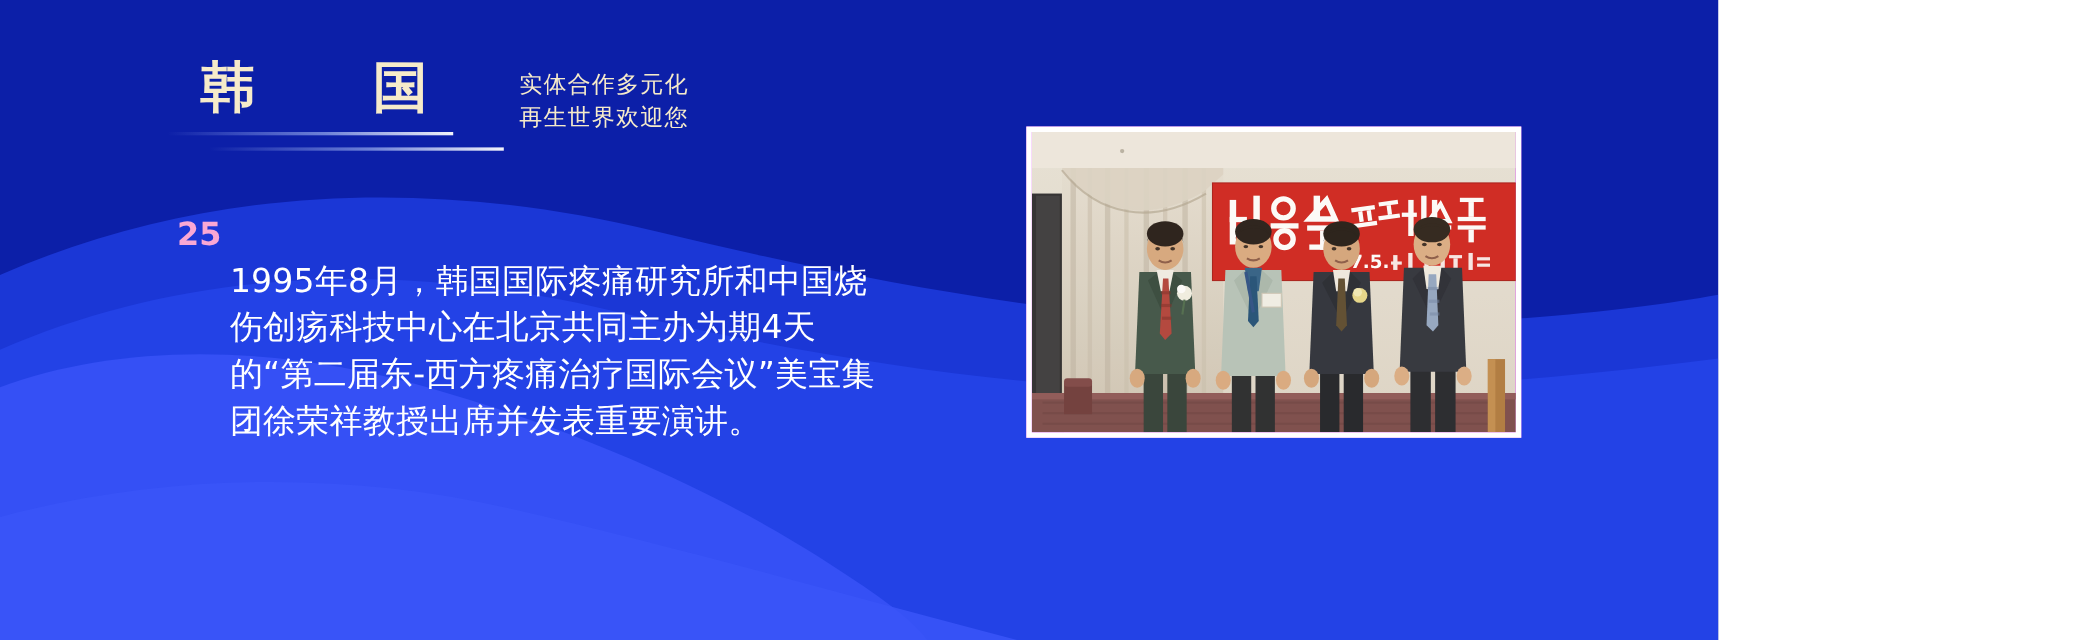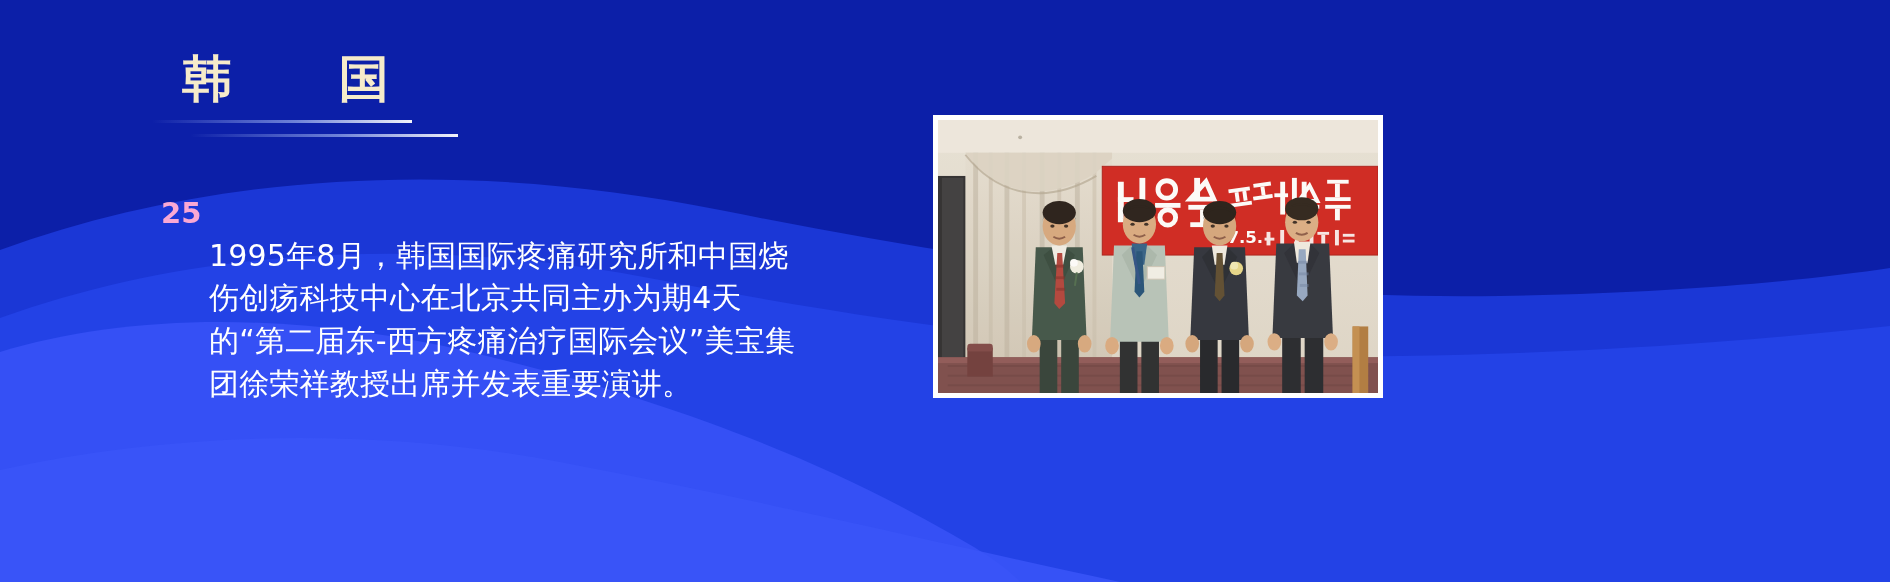--- a/index.html
+++ b/index.html
@@ -1,21 +1,21 @@
 <!DOCTYPE html>
 <html><head>
 <meta charset="utf-8">
 <style>
   * { margin:0; padding:0; box-sizing:border-box; }
   html,body { background:#ffffff; }
   body { font-family:"DejaVu Sans","Liberation Sans",sans-serif; }
 
   .slide {
     position:relative;
-    width:1890px; height:582px;
+    width:1562px; height:582px;
     overflow:hidden;
     background:#0c1fa8;
   }
 
   
   .waves { position:absolute; inset:0; width:100%; height:100%; }
 
   
   .title-block { position:absolute; left:182px; top:52px; }
   .slide-title {
@@ -82,20 +82,22 @@
 
   <div class="title-block">
     <div class="slide-title">韩  国</div>
     <div class="deco-lines">
       <div class="deco-line-1"></div>
       <div class="deco-line-2"></div>
     </div>
   </div>
 
   <div class="subtitle">
+    <div>实体合作多元化</div>
+    <div>再生世界欢迎您</div>
   </div>
 
   <div class="body-block">
     <div class="item-number">25</div>
     <div class="body-text">1995年8月，韩国国际疼痛研究所和中国烧伤创疡科技中心在北京共同主办为期4天的“第二届东-西方疼痛治疗国际会议”美宝集团徐荣祥教授出席并发表重要演讲。</div>
   </div>
 
   <div class="photo-frame">
     <svg class="photo-inner" viewBox="0 0 450 283" preserveAspectRatio="none">
       <defs>

